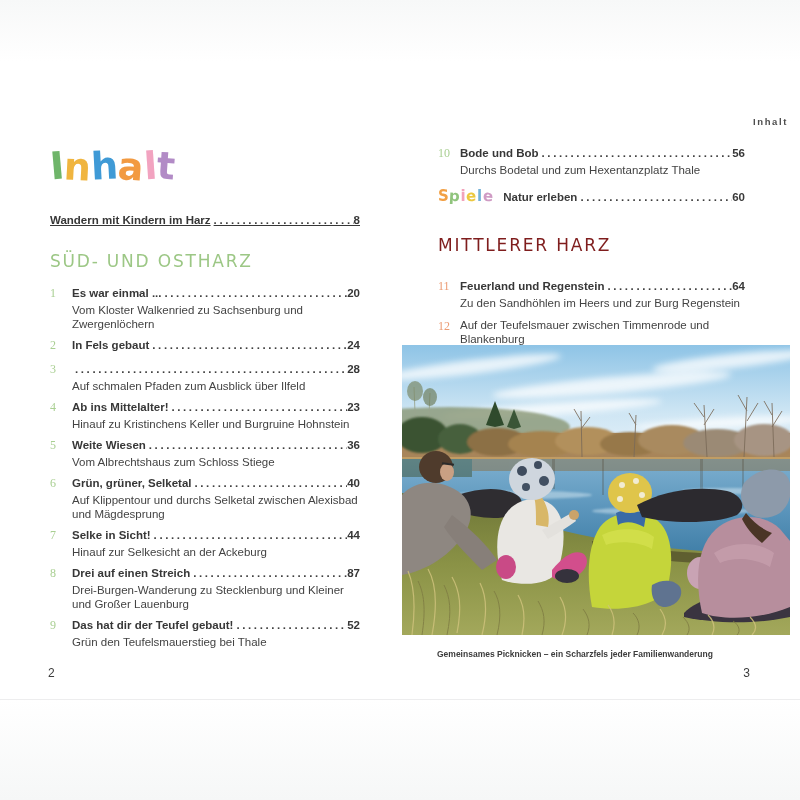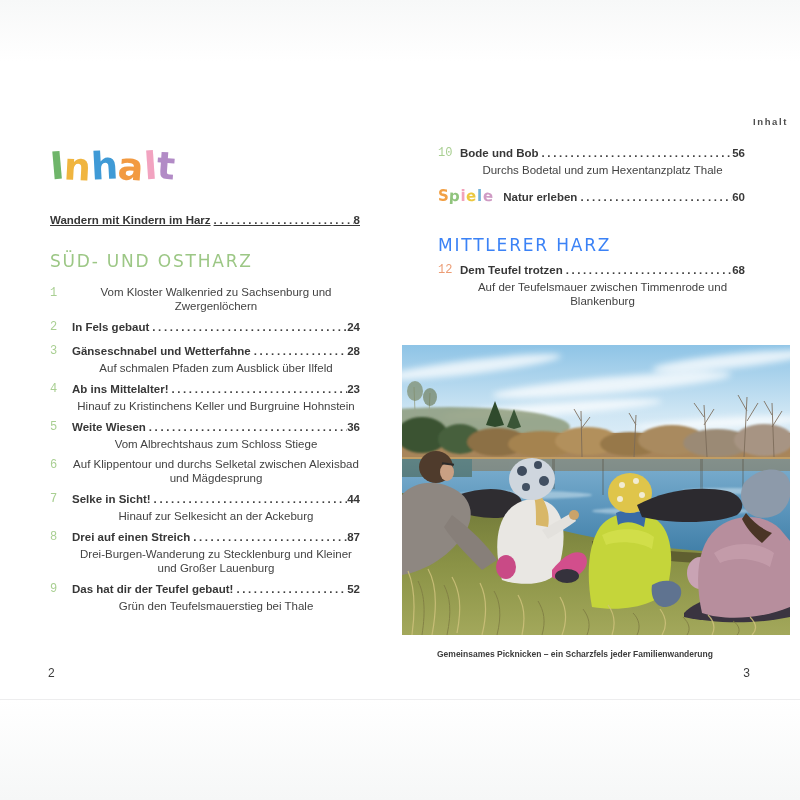--- a/index.html
+++ b/index.html
@@ -36,29 +36,29 @@
   .dots{flex:1;min-width:10px;overflow:hidden;white-space:nowrap;padding:0 3px;
     font-weight:700;letter-spacing:2.6px;color:#3d3d3d;}
   .dots::before{content:"......................................................................................";}
   .pg{font-weight:700;}
 
   .intro-row{margin-bottom:24px;text-decoration:underline;}
 
   .section-heading{font-family:"DejaVu Sans",sans-serif;font-size:17px;line-height:18px;
     letter-spacing:1.8px;font-weight:400;}
   .section-heading.green{color:#9cc785;margin-bottom:15px;}
-  .section-heading.orange{color:#3b82f6;margin-bottom:8px;}
+  .section-heading.orange{color:#7f1d1d;margin-bottom:24px;}
 
   .entry{display:flex;margin-bottom:6px;}
-  .entry .num{width:22px;flex:none;font-family:Liberation Mono, monospace;
+  .entry .num{width:22px;flex:none;font-family:Liberation Serif, serif;
     font-size:12px;line-height:16px;}
   .green-nums .num{color:#a9cf92;}
   .orange-nums .num{color:#ec9c74;}
   .entry-body{flex:1;min-width:0;}
-  .sub{font-size:11.5px;line-height:14px;color:#434343;font-weight:400;text-align:center;}
+  .sub{font-size:11.5px;line-height:14px;color:#434343;font-weight:400;}
 
   .spiele-row{display:flex;align-items:baseline;line-height:18px;margin-bottom:30px;
     font-size:11.5px;font-weight:700;}
   .spiele-word{font-family:"DejaVu Sans",sans-serif;font-size:15px;font-weight:700;
     margin-right:10px;letter-spacing:0.5px;}
   .spiele-word .lt{display:inline-block;}
   .spiele-word .lt:nth-child(2){transform:rotate(3deg);}
   .spiele-word .lt:nth-child(4){transform:rotate(-3deg);}
   .spiele-word .lt:nth-child(6){transform:rotate(3deg);}
 
@@ -91,38 +91,42 @@
     <span class="dots"></span>
     <span class="pg">8</span>
   </div>
 
   <div class="section-heading green">SÜD- UND OSTHARZ</div>
 
   <div class="green-nums">
     <div class="entry">
       <span class="num">1</span>
       <div class="entry-body">
+        <div class="trow">
+            <span class="t">Es war einmal ...</span>
+            <span class="dots"></span>
+            <span class="pg">20</span>
+          </div>
         <div class="sub">Vom Kloster Walkenried zu Sachsenburg und Zwergenlöchern</div>
       </div>
     </div>
     <div class="entry">
       <span class="num">2</span>
       <div class="entry-body">
         <div class="trow">
             <span class="t">In Fels gebaut</span>
             <span class="dots"></span>
             <span class="pg">24</span>
           </div>
       </div>
     </div>
     <div class="entry">
       <span class="num">3</span>
       <div class="entry-body">
         <div class="trow">
-            <span class="t">Gänseschnabel und Wetterfahne</span>
             <span class="dots"></span>
             <span class="pg">28</span>
           </div>
         <div class="sub">Auf schmalen Pfaden zum Ausblick über Ilfeld</div>
       </div>
     </div>
     <div class="entry">
       <span class="num">4</span>
       <div class="entry-body">
         <div class="trow">
@@ -140,20 +144,25 @@
             <span class="t">Weite Wiesen</span>
             <span class="dots"></span>
             <span class="pg">36</span>
           </div>
         <div class="sub">Vom Albrechtshaus zum Schloss Stiege</div>
       </div>
     </div>
     <div class="entry">
       <span class="num">6</span>
       <div class="entry-body">
+        <div class="trow">
+            <span class="t">Grün, grüner, Selketal</span>
+            <span class="dots"></span>
+            <span class="pg">40</span>
+          </div>
         <div class="sub">Auf Klippentour und durchs Selketal zwischen Alexisbad und Mägdesprung</div>
       </div>
     </div>
     <div class="entry">
       <span class="num">7</span>
       <div class="entry-body">
         <div class="trow">
             <span class="t">Selke in Sicht!</span>
             <span class="dots"></span>
             <span class="pg">44</span>
@@ -206,28 +215,34 @@
       <span class="lt" style="color:#f2a044">S</span><span class="lt" style="color:#90c47d">p</span><span class="lt" style="color:#f2a3bb">i</span><span class="lt" style="color:#ecc83f">e</span><span class="lt" style="color:#74b2d8">l</span><span class="lt" style="color:#cf9bc4">e</span>
     </span>
     <span class="t">Natur erleben</span>
     <span class="dots"></span>
     <span class="pg">60</span>
   </div>
 
   <div class="section-heading orange">MITTLERER HARZ</div>
 
   <div class="orange-nums">
+    <div class="entry" style="margin-bottom:8px;">
+      <span class="num">11</span>
+      <div class="entry-body">
+        <div class="trow">
+            <span class="t">Feuerland und Regenstein</span>
+            <span class="dots"></span>
+            <span class="pg">64</span>
+          </div>
+        <div class="sub">Zu den Sandhöhlen im Heers und zur Burg Regenstein</div>
+      </div>
+    </div>
     <div class="entry">
       <span class="num">12</span>
       <div class="entry-body">
-        <div class="trow">
-            <span class="t">Dem Teufel trotzen</span>
-            <span class="dots"></span>
-            <span class="pg">68</span>
-          </div>
         <div class="sub">Auf der Teufelsmauer zwischen Timmenrode und Blankenburg</div>
       </div>
     </div>
   </div>
 </div>
 
 <div class="photo">
   <svg viewBox="0 0 388 290" width="100%" height="100%" preserveAspectRatio="none">
     <defs>
       <linearGradient id="sky" x1="0" y1="0" x2="0" y2="1">

